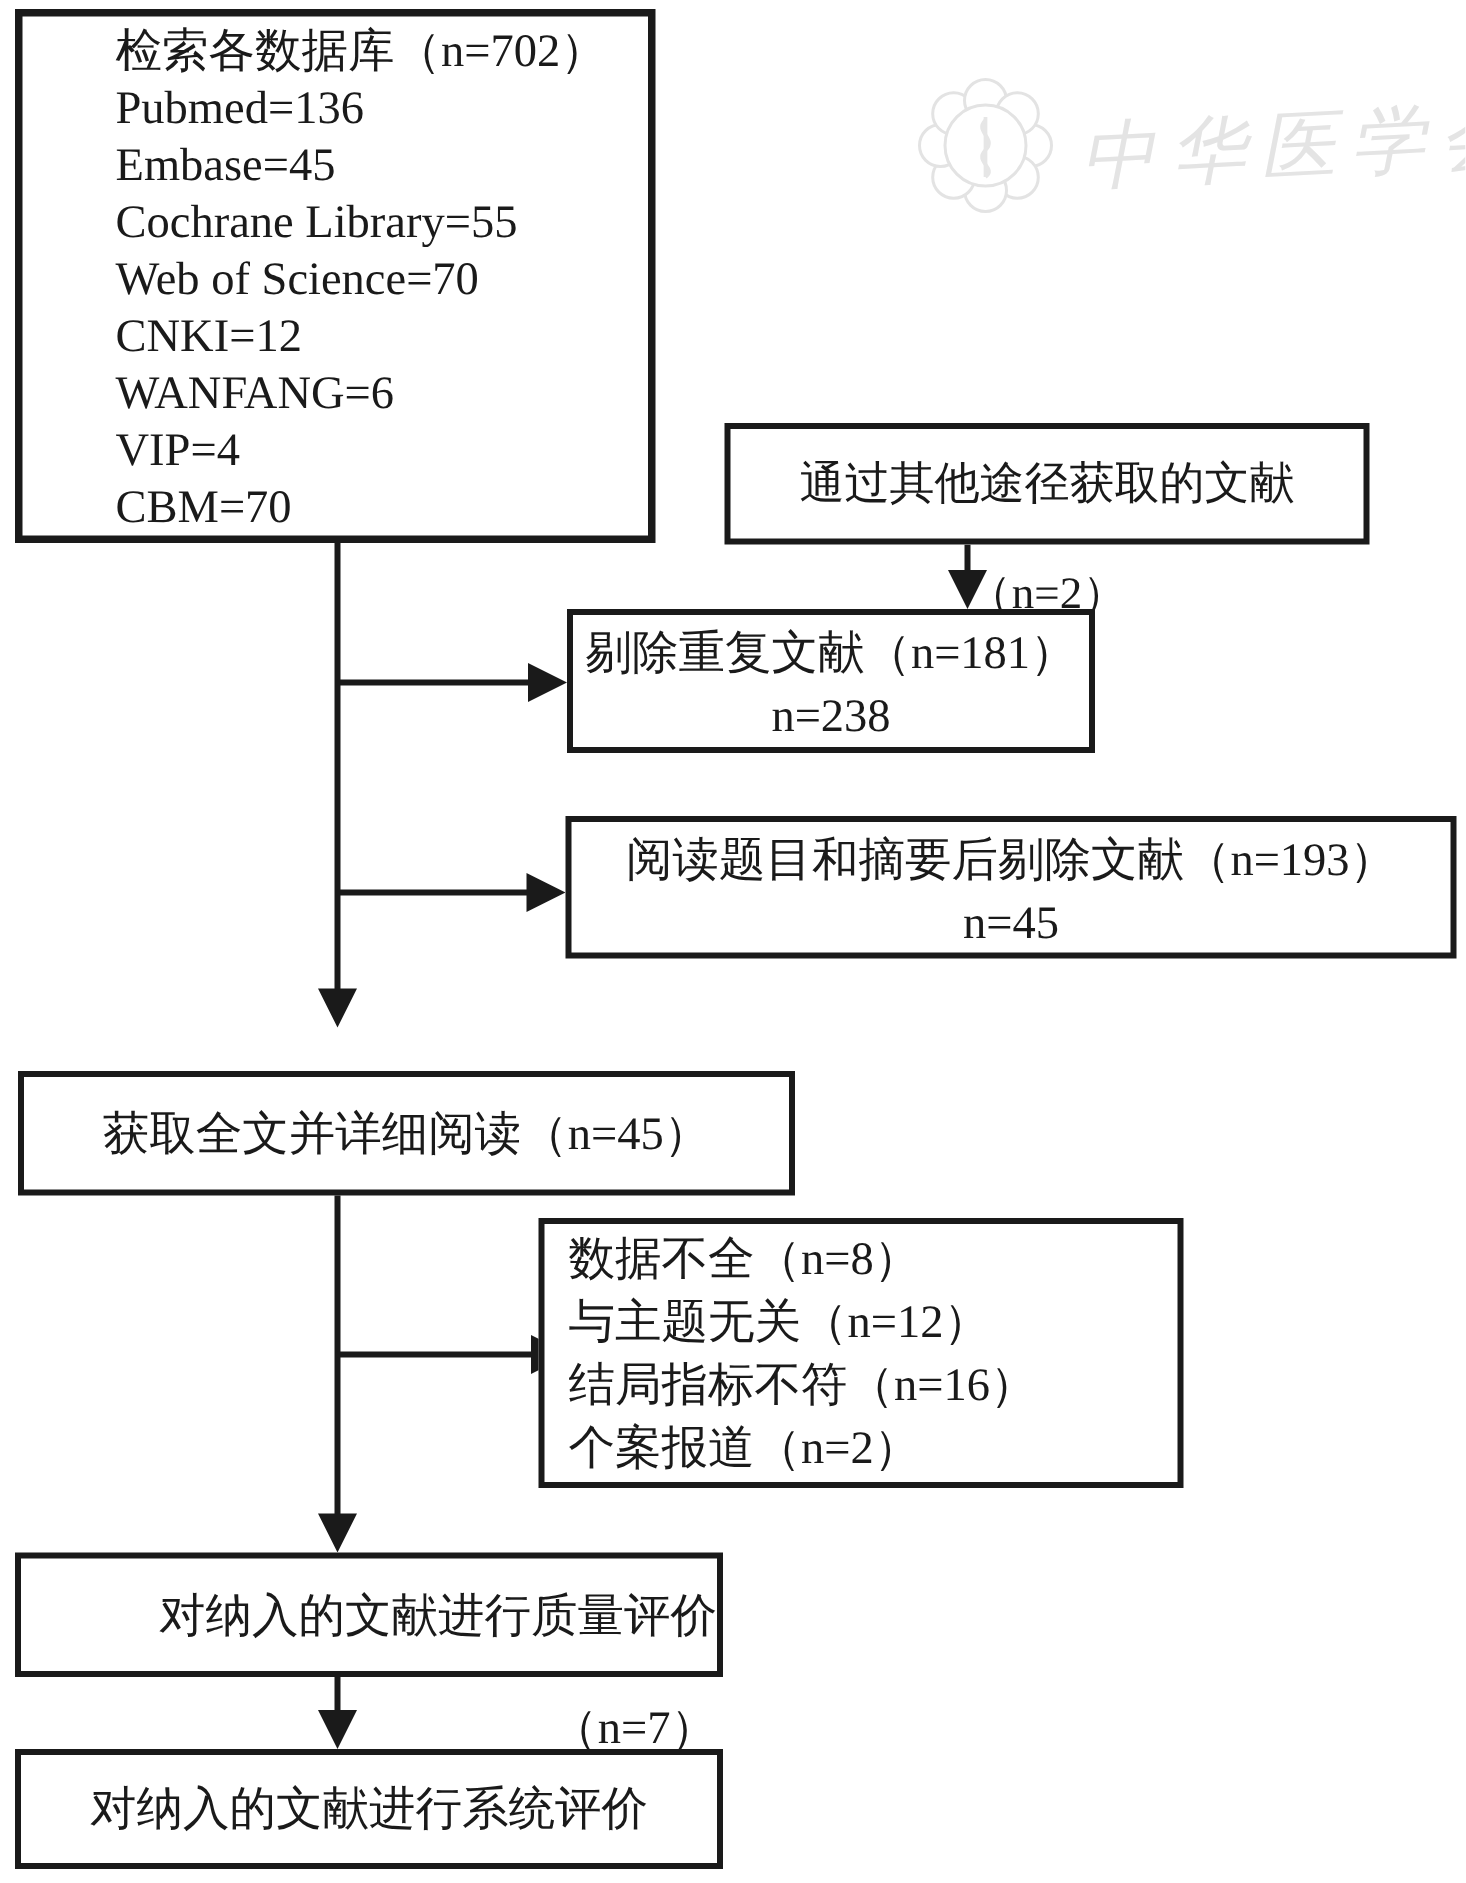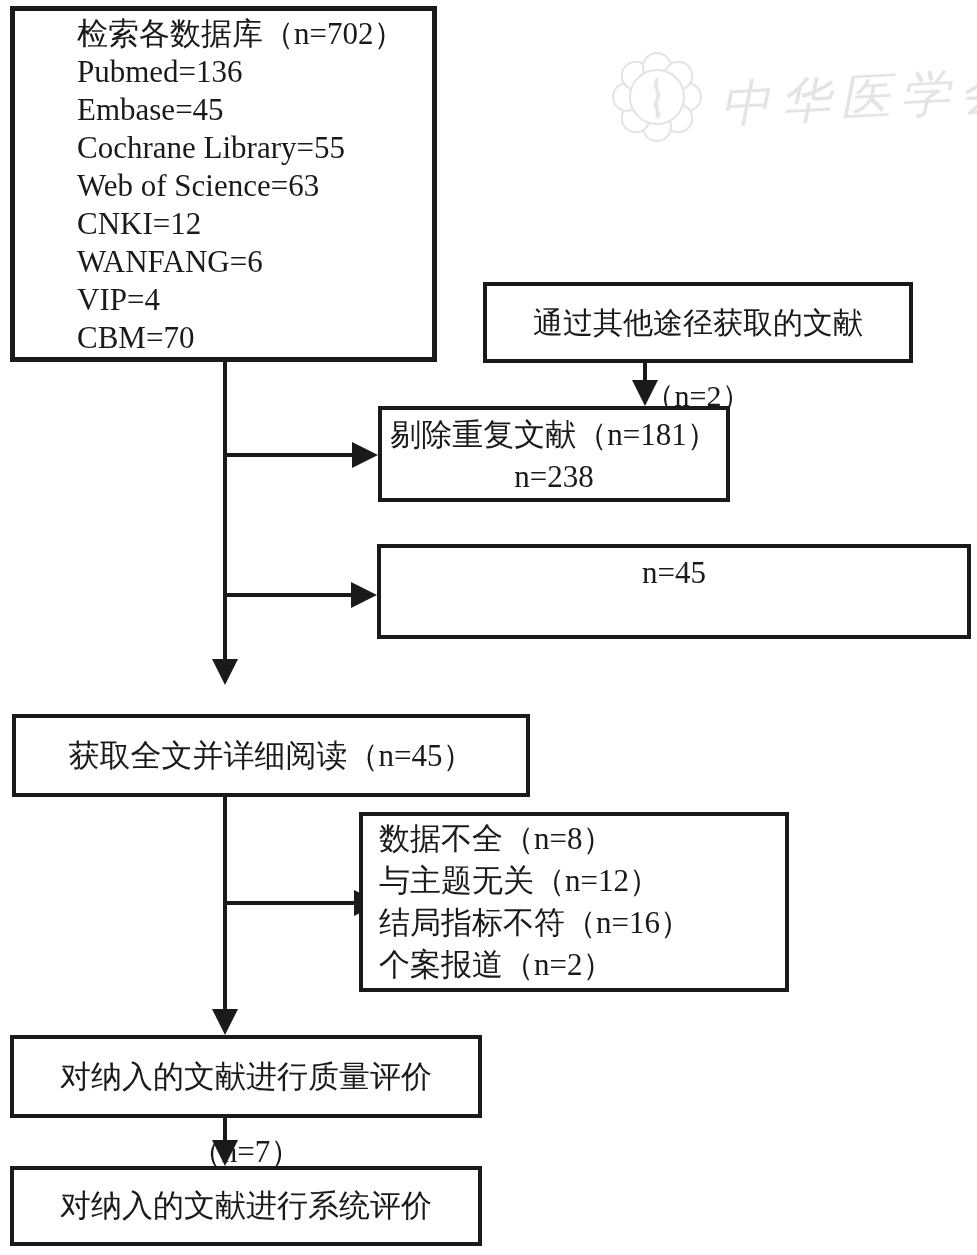--- a/index.html
+++ b/index.html
@@ -70,21 +70,21 @@
     margin-left: 18px;
     font-family: "Liberation Serif", "DejaVu Serif", serif;
   }
   
   #box-databases        { left: 10px;  top: 6px;    width: 427px; height: 356px; padding: 4px 8px 0 62px; border-width: 5px; }
   #box-other-sources    { left: 483px; top: 282px;  width: 430px; height: 81px;  line-height: 73px; font-size: 30px; }
   #box-duplicates       { left: 378px; top: 406px;  width: 352px; height: 96px;  padding-top: 4px; line-height: 42px; }
   #box-title-abstract   { left: 377px; top: 544px;  width: 594px; height: 95px;  padding-top: 4px; line-height: 42px; }
   #box-fulltext         { left: 12px;  top: 714px;  width: 518px; height: 83px;  line-height: 75px; }
   #box-exclusions       { left: 359px; top: 812px;  width: 430px; height: 180px; padding: 2px 0 0 16px; line-height: 42px; }
-  #box-quality          { left: 10px;  top: 1035px; width: 472px; height: 83px;  line-height: 75px; }
+  #box-quality          { left: 10px;  top: 1035px; width: 472px; height: 83px;  line-height: 75px; text-align: right; }
   #box-systematic       { left: 10px;  top: 1166px; width: 472px; height: 80px;  line-height: 72px; }
 </style>
 </head>
 <body>
 
 <div class="canvas">
 
   <div class="watermark">
     <svg class="wm-logo" viewBox="0 0 90 90">
       <g fill="#ffffff" stroke="#e3e3e3" stroke-width="2">
@@ -123,37 +123,38 @@
   <div class="arrow-right" style="left:354px; top:890px;"></div>
 
   <div class="vline" style="left:223px; top:1118px; height:25px;"></div>
   <div class="arrow-down" style="left:212px; top:1140px;"></div>
 
   <div class="box" id="box-databases">
     <span class="bline">检索各数据库（n=702）</span>
     <span class="bline">Pubmed=136</span>
     <span class="bline">Embase=45</span>
     <span class="bline">Cochrane Library=55</span>
-    <span class="bline">Web of Science=63</span>
+    <span class="bline">Web of Science=70</span>
     <span class="bline">CNKI=12</span>
     <span class="bline">WANFANG=6</span>
     <span class="bline">VIP=4</span>
     <span class="bline">CBM=70</span>
   </div>
 
   <div class="box center" id="box-other-sources">
     <span>通过其他途径获取的文献（n=2）</span>
   </div>
 
   <div class="box center" id="box-duplicates">
     <span class="bline">剔除重复文献（n=181）</span>
     <span class="bline">n=238</span>
   </div>
 
   <div class="box center" id="box-title-abstract">
+    <span class="bline">阅读题目和摘要后剔除文献（n=193）</span>
     <span class="bline">n=45</span>
   </div>
 
   <div class="box center" id="box-fulltext">
     <span>获取全文并详细阅读（n=45）</span>
   </div>
 
   <div class="box" id="box-exclusions">
     <span class="bline">数据不全（n=8）</span>
     <span class="bline">与主题无关（n=12）</span>

